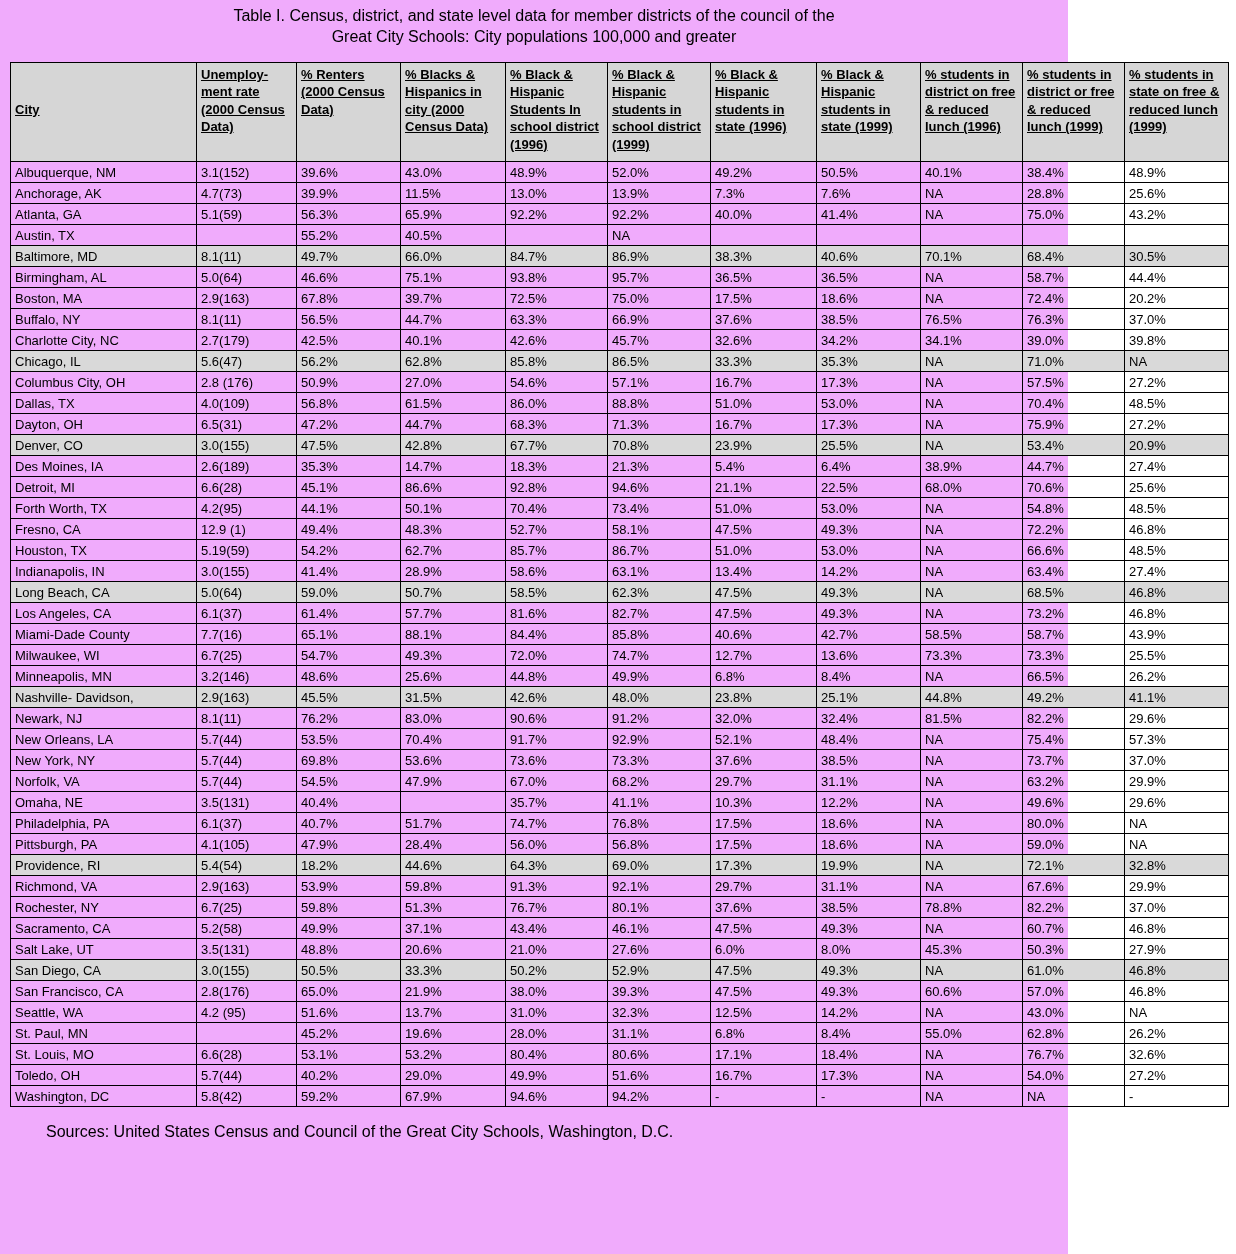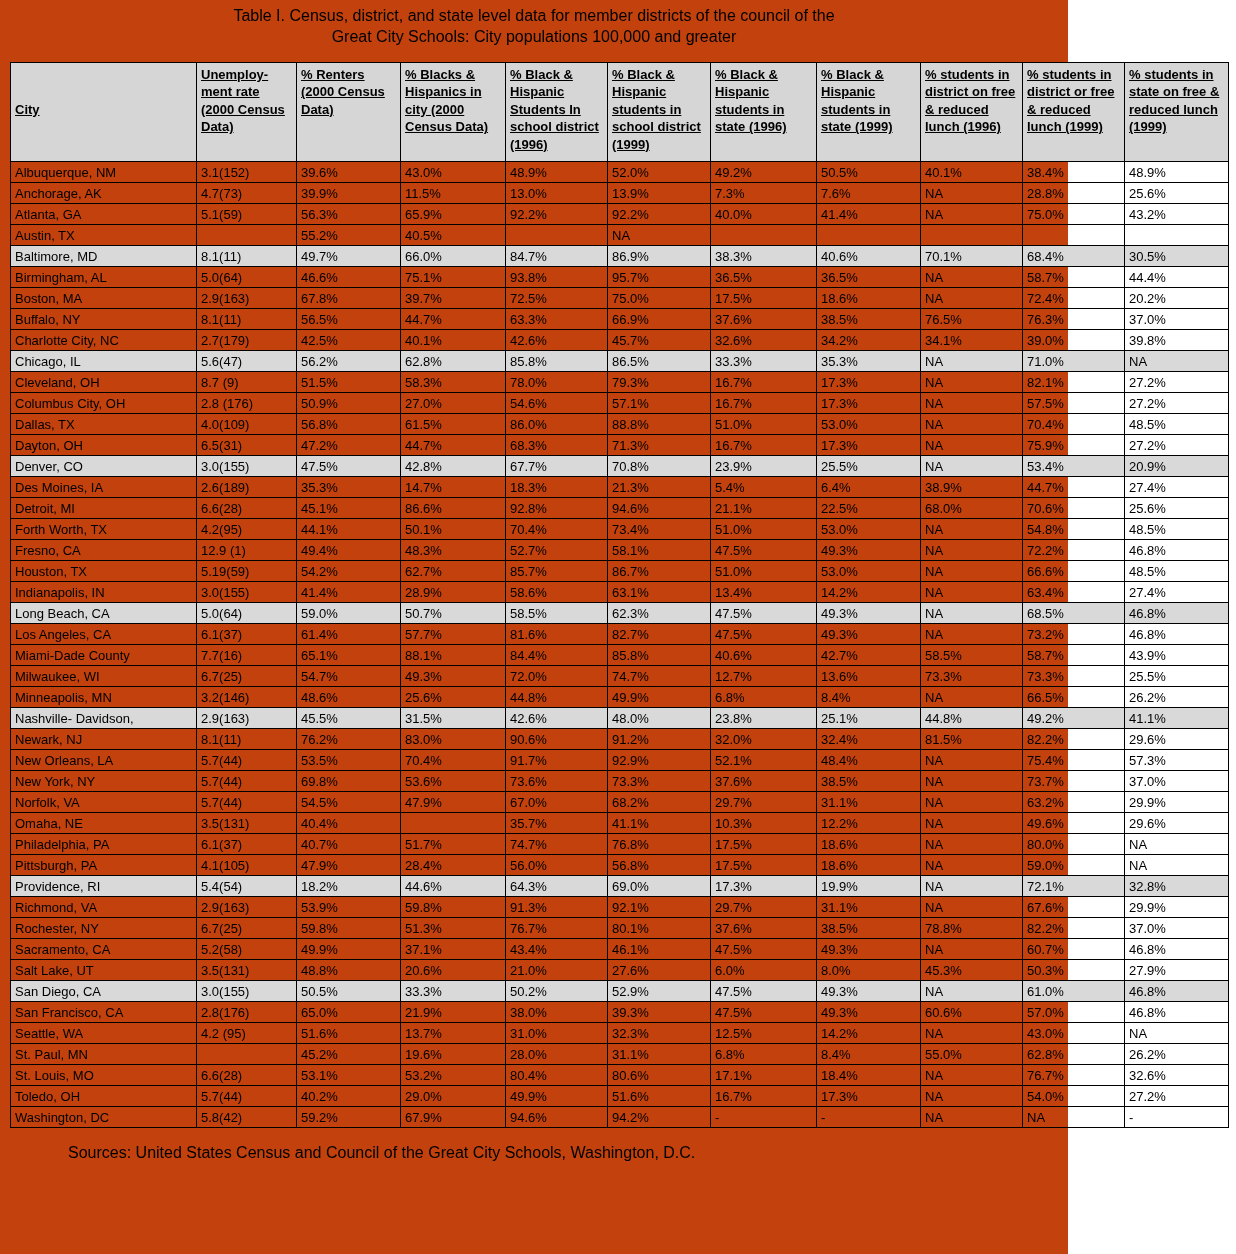--- a/index.html
+++ b/index.html
@@ -6,21 +6,21 @@
   html, body {
     margin: 0;
     padding: 0;
     background: #ffffff;
     color: #000000;
     font-family: "Liberation Sans", sans-serif;
   }
   .page {
     width: 1068px;
     min-height: 1254px;
-    background: #c2410c;
+    background: #f0abfc;
   }
   .title {
     text-align: center;
     font-size: 16px;
     line-height: 1.3;
     padding-top: 6px;
   }
   table.census-table {
     border-collapse: collapse;
     table-layout: fixed;
@@ -49,21 +49,21 @@
     padding-left: 4px;
   }
   table.census-table td {
     height: 21px;
     padding: 1px 3px 1px 4px;
     white-space: nowrap;
   }
   tr.shaded td { background: var(--shaded-bg, #d9d9d9); }
   .sources {
     font-size: 16px;
-    margin: 16px 0 0 68px;
+    margin: 16px 0 0 46px;
   }
 </style>
 </head>
 <body>
 
 <div class="page">
   <div class="title">
     <div>Table I. Census, district, and state level data for member districts of the council of the</div>
     <div>Great City Schools: City populations 100,000 and greater</div>
   </div>
@@ -222,33 +222,20 @@
           <td>62.8%</td>
           <td>85.8%</td>
           <td>86.5%</td>
           <td>33.3%</td>
           <td>35.3%</td>
           <td>NA</td>
           <td>71.0%</td>
           <td>NA</td>
         </tr>
         <tr>
-          <td>Cleveland, OH</td>
-          <td>8.7 (9)</td>
-          <td>51.5%</td>
-          <td>58.3%</td>
-          <td>78.0%</td>
-          <td>79.3%</td>
-          <td>16.7%</td>
-          <td>17.3%</td>
-          <td>NA</td>
-          <td>82.1%</td>
-          <td>27.2%</td>
-        </tr>
-        <tr>
           <td>Columbus City, OH</td>
           <td>2.8 (176)</td>
           <td>50.9%</td>
           <td>27.0%</td>
           <td>54.6%</td>
           <td>57.1%</td>
           <td>16.7%</td>
           <td>17.3%</td>
           <td>NA</td>
           <td>57.5%</td>

